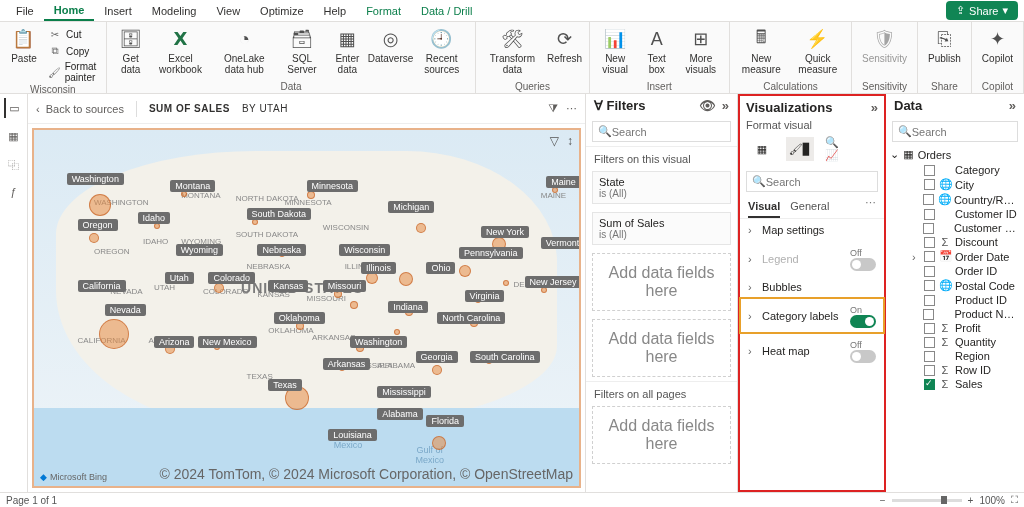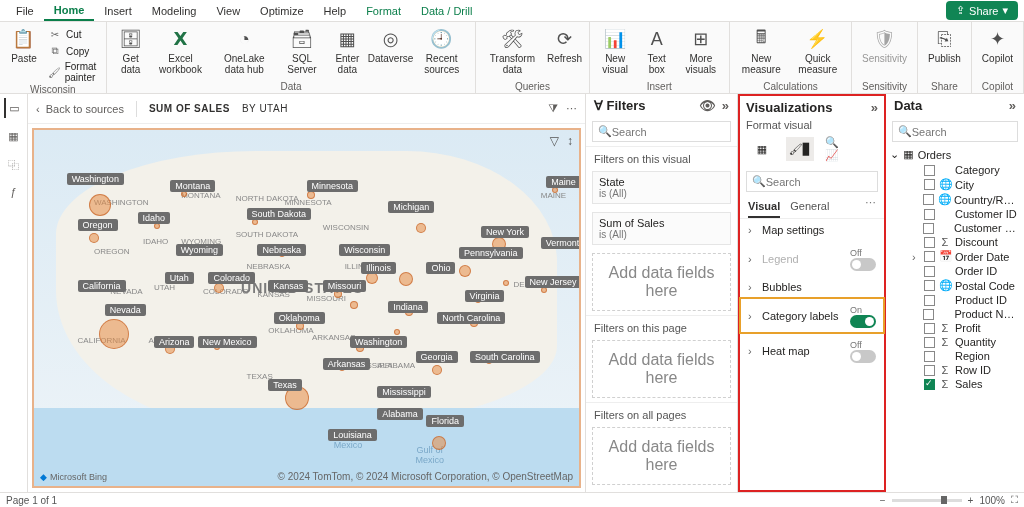--- a/index.html
+++ b/index.html
@@ -41,21 +41,21 @@
 .canvas-head .sep { width:1px; height:16px; background:#ddd;}
 .canvas-head .head-right { margin-left:auto; display:flex; gap:8px; color:#605e5c;}
 .map-wrap { flex:1; position:relative; margin:4px; border:2px solid #e8b28a; overflow:hidden; background:linear-gradient(#dbeaf4,#eef4f8);}
 .land { position:absolute; left:4%; top:6%; width:92%; height:78%; background:#f3f1ea; border-radius:40% 30% 50% 40% / 30% 40% 30% 50%; }
 .ocean-bot { position:absolute; bottom:0; left:0; right:0; height:22%; background:#bcdcf0;}
 .state-pill { position:absolute; background:#6d6d6d; color:#fff; font-size:9px; padding:1px 5px; border-radius:2px; white-space:nowrap; z-index:3;}
 .bub { position:absolute; border-radius:50%; background:rgba(230,140,70,.55); border:1px solid rgba(200,100,40,.7); z-index:2;}
 .countrylabel { position:absolute; font-weight:700; color:#7a7a7a; font-size:14px; letter-spacing:1px; z-index:2;}
 .facet { position:absolute; font-size:8px; color:#888; text-transform:uppercase; z-index:1;}
 .bing { position:absolute; left:6px; bottom:4px; font-size:9px; color:#666; display:flex; align-items:center; gap:3px;}
-.attrib { position:absolute; right:6px; bottom:4px; font-size:10px; color:#666;}
+.attrib { position:absolute; right:6px; bottom:4px; font-size:14px; color:#666;}
 .map-icons { position:absolute; right:6px; top:4px; display:flex; gap:8px; color:#555; font-size:12px;}
 
 
 .filters { width:152px; border-right:1px solid #e1dfdd; display:flex; flex-direction:column;}
 .pane-head { display:flex; align-items:center; padding:4px 8px; font-weight:600; font-size:13px;}
 .pane-head .ph-icons { margin-left:auto; display:flex; gap:6px; color:#605e5c;}
 .search { margin:4px 6px; border:1px solid #ddd; display:flex; align-items:center; padding:3px 5px; color:#777;}
 .search input { border:none; outline:none; flex:1; font-size:11px; background:transparent;}
 .f-sect { padding:6px 8px 2px 8px; font-size:11px; color:#555; border-top:1px solid #eee;}
 .f-card { margin:4px 6px; border:1px solid #e5e5e5; padding:4px 6px; font-size:11px; background:#fbfbfb;}
@@ -425,21 +425,20 @@
     <div class="f-sect">Filters on this visual</div>
     <div class="f-card">
         <div>State</div>
         <div class="tiny">is (All)</div>
       </div>
     <div class="f-card">
         <div>Sum of Sales</div>
         <div class="tiny">is (All)</div>
       </div>
     <div class="f-drop">Add data fields here</div>
-    <div class="f-sect">Filters on this page</div>
     <div class="f-drop">Add data fields here</div>
     <div class="f-sect">Filters on all pages</div>
     <div class="f-drop">Add data fields here</div>
   </div>
 
   <div class="viz">
     <div class="pane-head">
       <span>Visualizations</span>
       <div class="ph-icons">
           <span>»</span>

